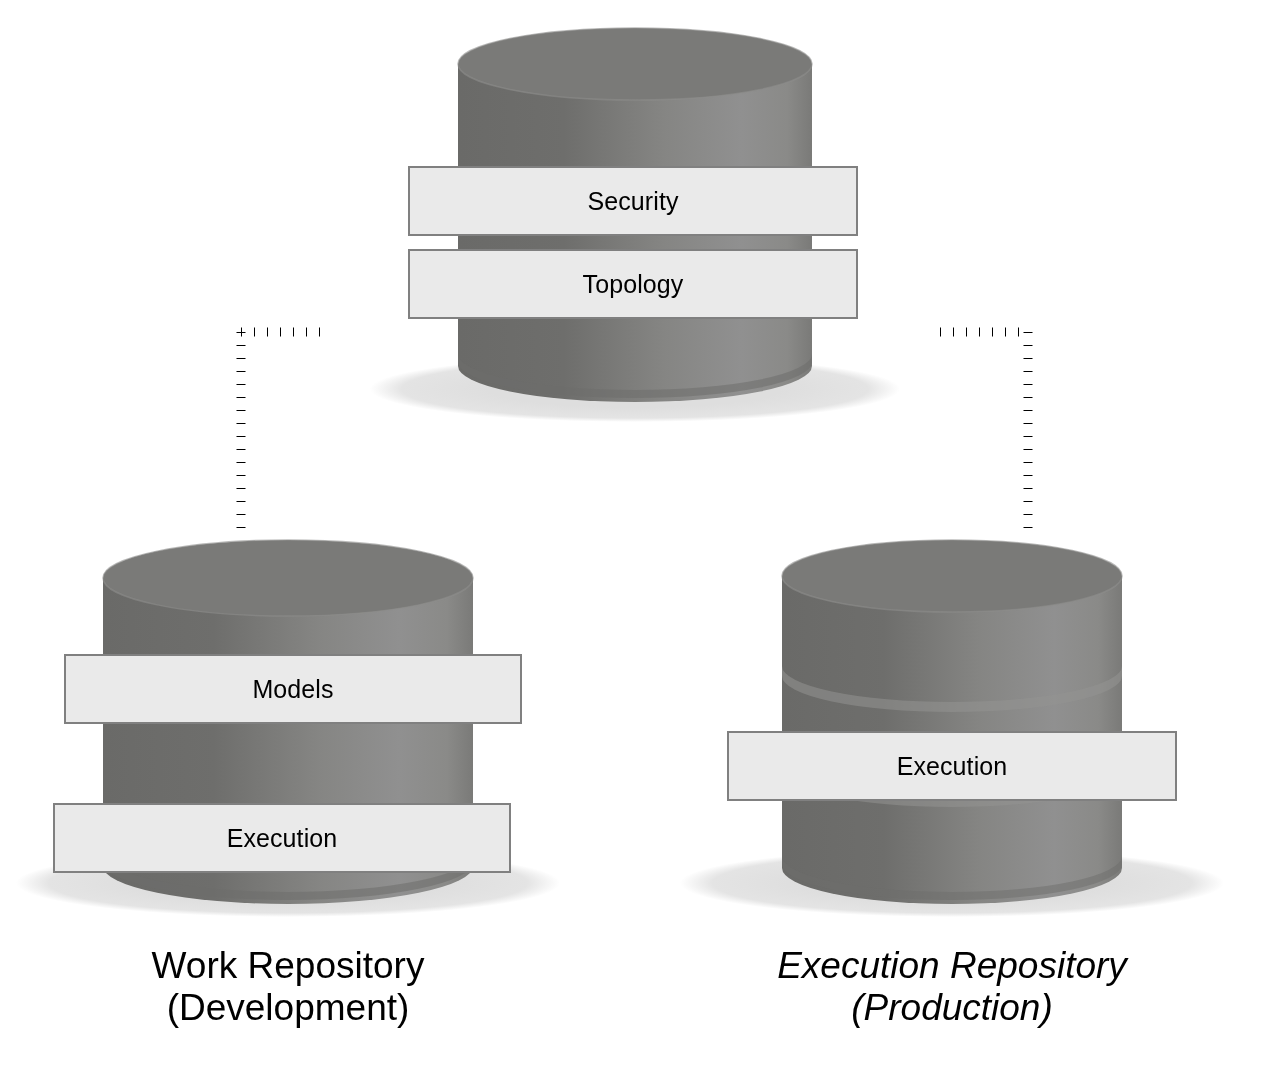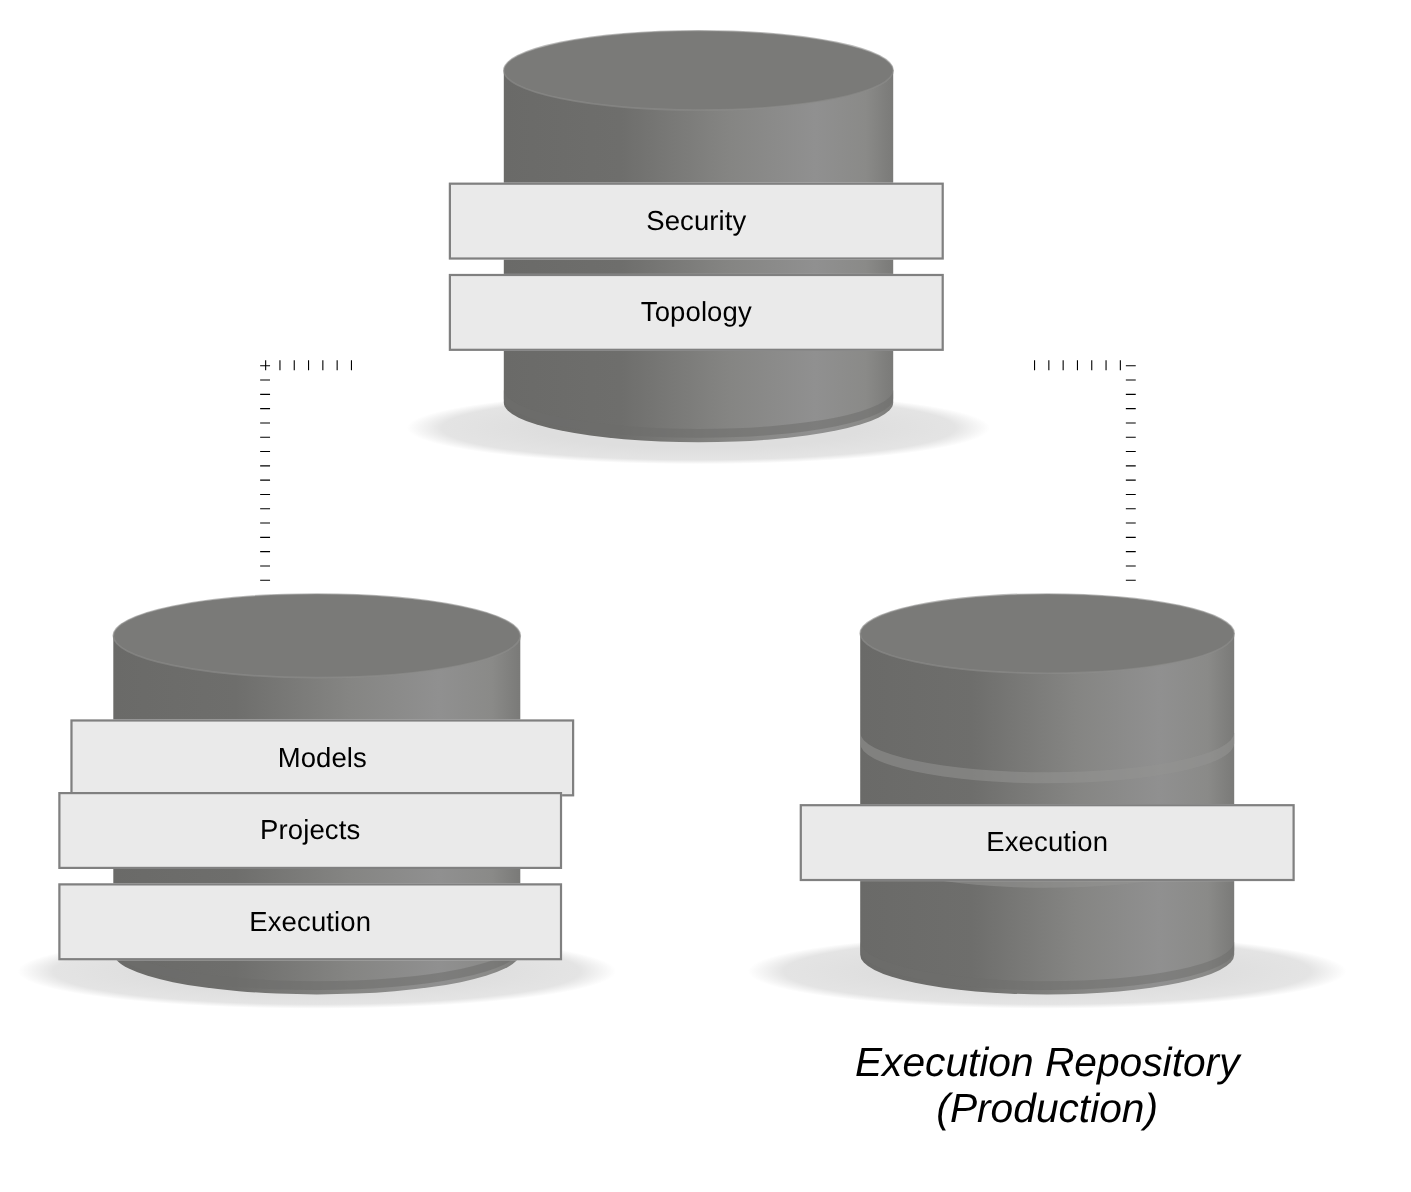--- a/index.html
+++ b/index.html
@@ -151,29 +151,28 @@
       <path d="M 95 334 A 185 38 0 0 0 465 334 L 465 326 A 185 38 0 0 1 95 326 Z" fill="#6d6d6b" opacity="0.55"></path>
 
       <ellipse cx="280" cy="50" rx="185" ry="38" fill="#7a7a78"></ellipse>
       <path d="M 95 50 A 185 38 0 0 1 465 50 A 185 38 0 0 1 95 50 Z" fill="none" stroke="#8e8e8c" stroke-width="1.5" opacity="0.6"></path>
     </svg>
 
     <div class="band" style="left:45px; top:126px; width:458px; height:70px;margin-left:11px;">
       <span class="band-label">Models</span>
     </div>
 
-    <div class="band" style="left:45px; top:192px; width:458px; height:70px;">
-      <span class="band-label">Projects</span>
-    </div>
 
     <div class="band" style="left:45px; top:275px; width:458px; height:70px;">
       <span class="band-label">Execution</span>
     </div>
   </div>
 
+  <div class="caption" style="left:8px; top:945px; width:560px;">Work Repository
+(Development)</div>
 
   <div class="repo" style="left:672px; top:528px; width:560px; height:400px;">
 
     <svg class="cyl-art" width="560" height="400" viewBox="0 0 560 400">
       <defs>
         <linearGradient id="bodyGradE" x1="0" y1="0" x2="1" y2="0">
           <stop offset="0" stop-color="#6a6a68"></stop>
           <stop offset="0.30" stop-color="#6e6e6c"></stop>
           <stop offset="0.58" stop-color="#858583"></stop>
           <stop offset="0.80" stop-color="#909090"></stop>

